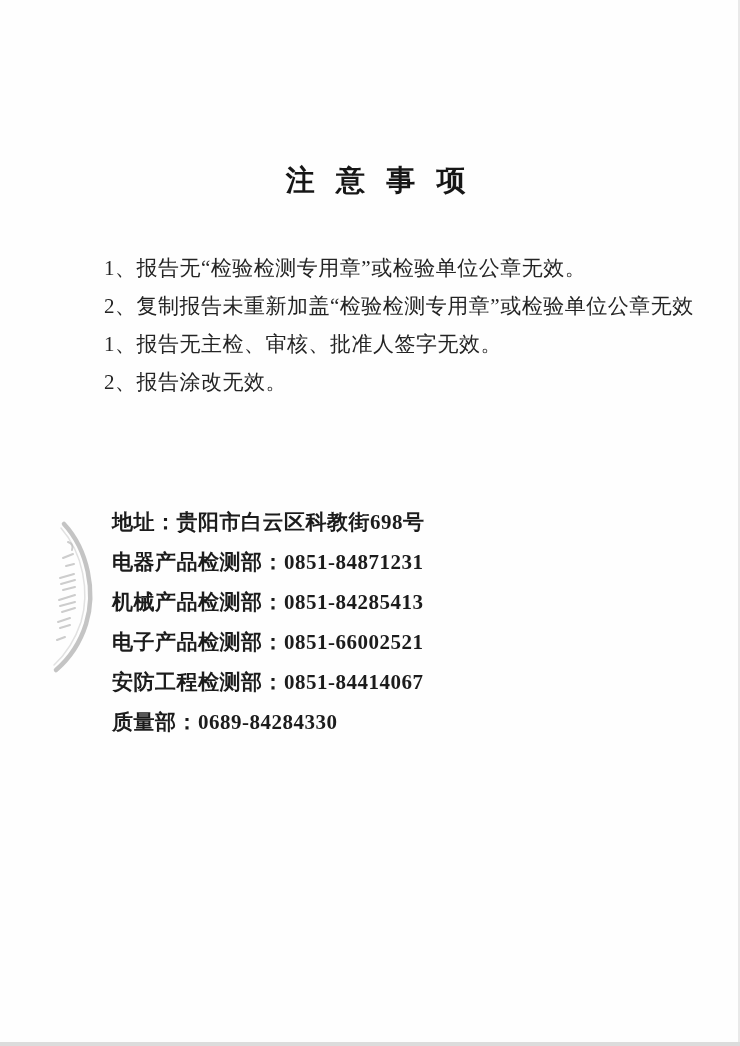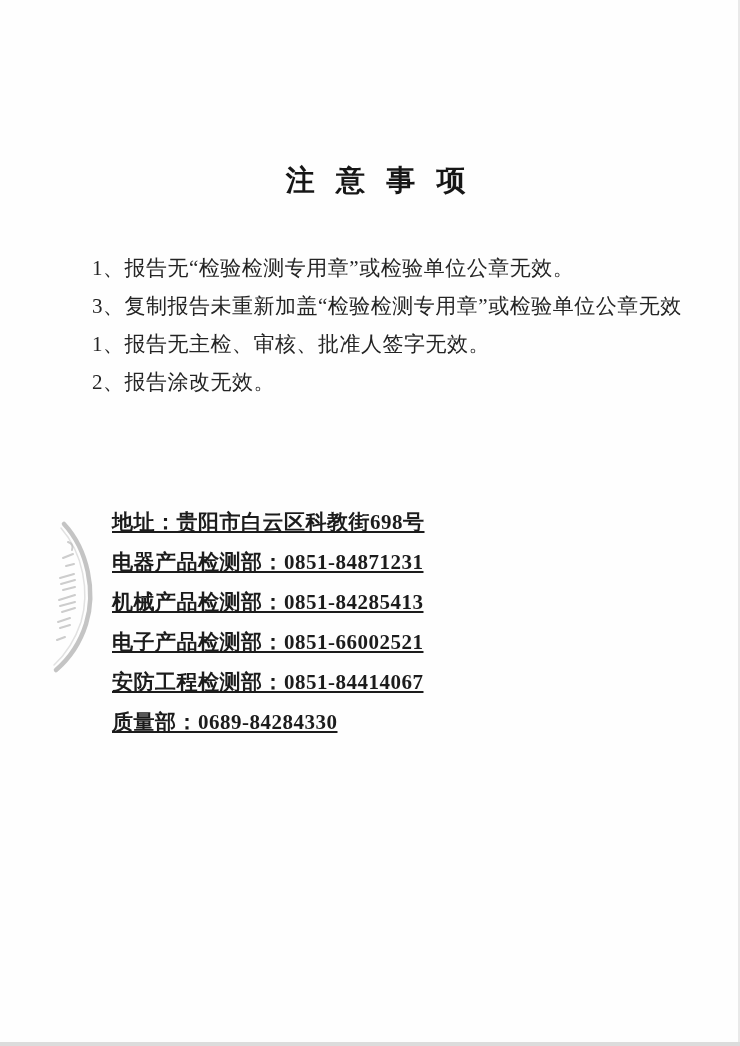--- a/index.html
+++ b/index.html
@@ -37,59 +37,59 @@
     margin: 9px;
     text-align: center;
     font-size: 29px;
     font-weight: bold;
     letter-spacing: 7px;
     color: #161616;
   }
   .notices {
     position: absolute;
     top: 249px;
-    left: 92px;
+    left: 104px;
     width: 600px;
     font-size: 21px;
     line-height: 38px;
     letter-spacing: 0.5px;
     color: #242424;
   }
   .notice { white-space: nowrap; }
   .contact {
     position: absolute;
     top: 502px;
     left: 112px;
     width: 420px;
     font-size: 21px;
     font-weight: bold;
     line-height: 40px;
     letter-spacing: 0.5px;
     color: #1c1c1c;
   }
-  .contact-line { white-space: nowrap; text-decoration: underline; }
+  .contact-line { white-space: nowrap; }
   .seal {
     position: absolute;
     left: 30px;
     top: 520px;
     width: 72px;
     height: 155px;
     opacity: 0.8;
   }
 </style>
 </head>
 <body>
 
 <div class="page">
 
   <h1 class="title">注 意 事 项</h1>
 
   <div class="notices">
     <div class="notice">1、报告无“检验检测专用章”或检验单位公章无效。</div>
-    <div class="notice">3、复制报告未重新加盖“检验检测专用章”或检验单位公章无效</div>
+    <div class="notice">2、复制报告未重新加盖“检验检测专用章”或检验单位公章无效</div>
     <div class="notice">1、报告无主检、审核、批准人签字无效。</div>
     <div class="notice">2、报告涂改无效。</div>
   </div>
 
   <div class="contact">
     <div class="contact-line">地址：贵阳市白云区科教街698号</div>
     <div class="contact-line">电器产品检测部：0851-84871231</div>
     <div class="contact-line">机械产品检测部：0851-84285413</div>
     <div class="contact-line">电子产品检测部：0851-66002521</div>
     <div class="contact-line">安防工程检测部：0851-84414067</div>

